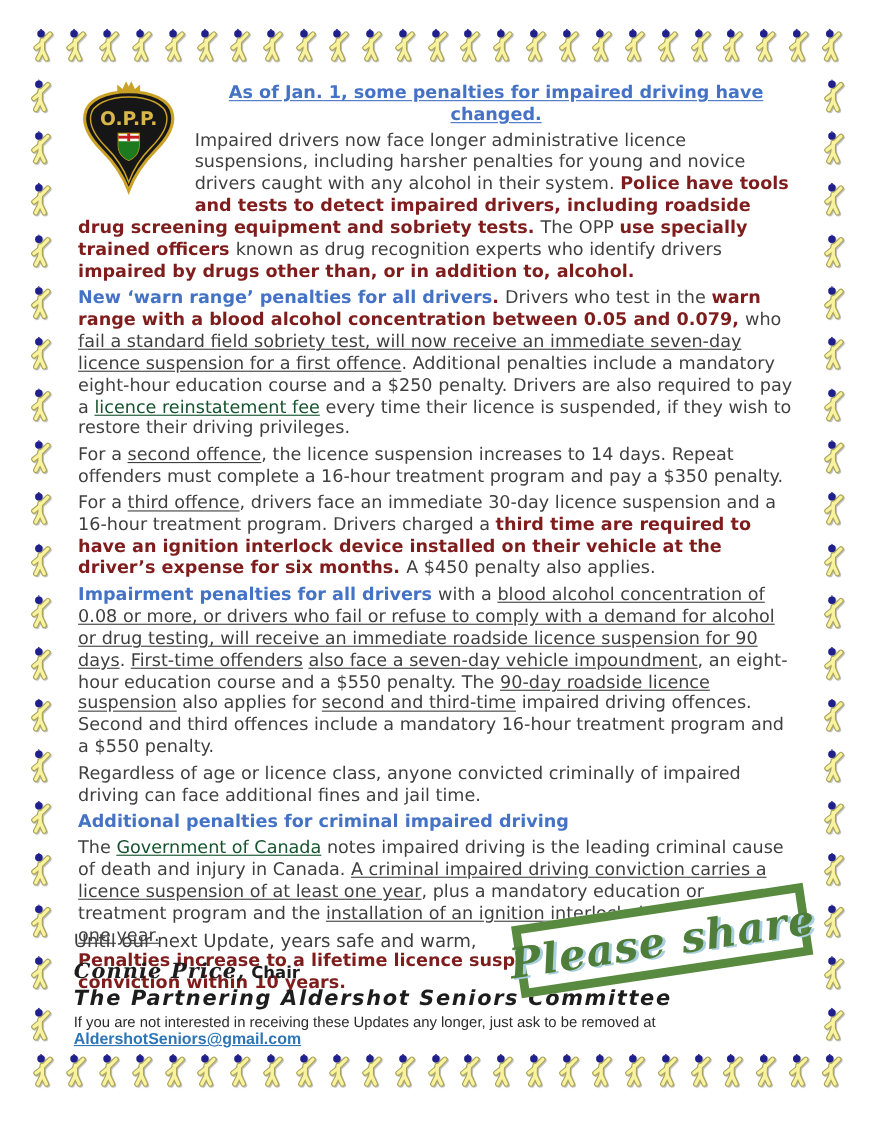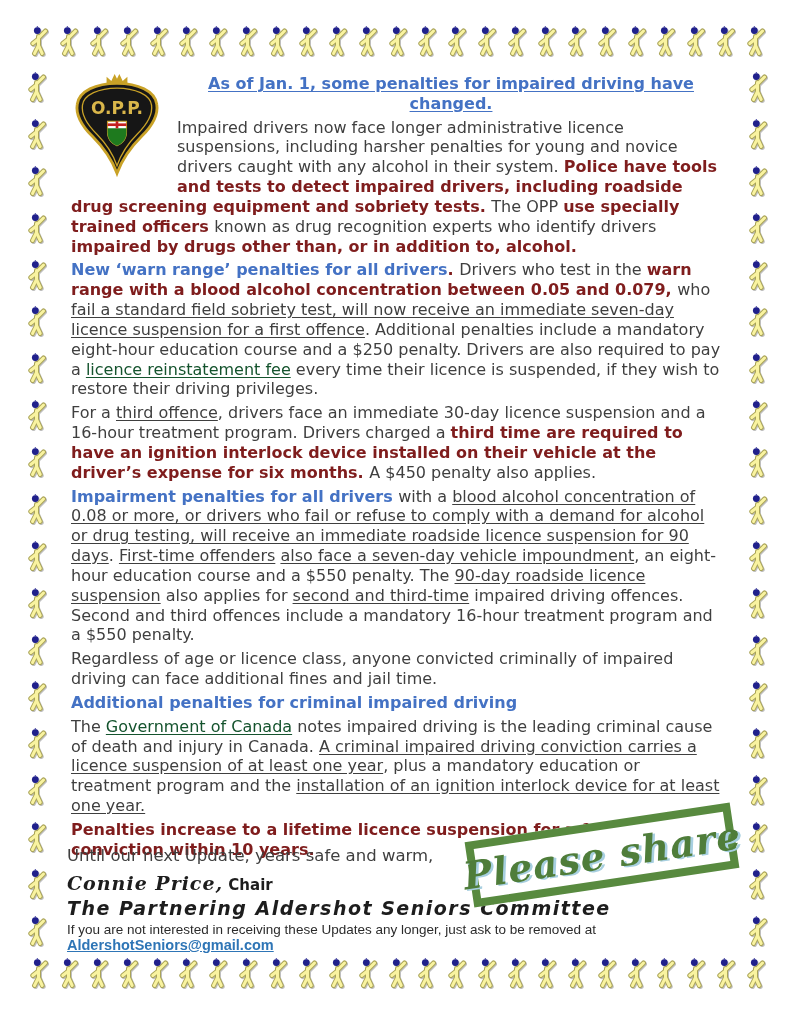--- a/index.html
+++ b/index.html
@@ -1826,20 +1826,21 @@
     <text x="50" y="44" text-anchor="middle" font-family="DejaVu Sans, sans-serif" font-size="18" font-weight="bold" fill="#d9b64a">O.P.P.</text>
     <path d="M40,52 h20 v12 c0,8 -6,12.5 -10,14 c-4,-1.5 -10,-6 -10,-14 Z" fill="#ffffff" stroke="#c9a227" stroke-width="1.2"></path>
     <path d="M40,59.5 h20 v4.5 c0,8 -6,12.5 -10,14 c-4,-1.5 -10,-6 -10,-14 Z" fill="#1e7a1e"></path>
     <rect x="48.6" y="52" width="2.8" height="7.5" fill="#c42020"></rect>
     <rect x="40" y="54.3" width="20" height="2.8" fill="#c42020"></rect>
   </svg>
   <div>
       <p class="para" style="text-align: center;"><span class="r-tl">As of Jan. 1, some penalties for impaired driving have changed.</span></p>
       <p class="para"><span class="r-n">Impaired drivers now face longer administrative licence suspensions, including harsher penalties for young and novice drivers caught with any alcohol in their system. </span><span class="r-b">Police have tools and tests to detect impaired drivers, including roadside drug screening equipment and sobriety tests. </span><span class="r-n">The OPP </span><span class="r-b">use specially trained officers </span><span class="r-n">known as drug recognition experts who identify drivers </span><span class="r-b">impaired by drugs other than, or in addition to, alcohol.</span></p>
       <p class="para"><span class="r-bb">New ‘warn range’ penalties for all drivers</span><span class="r-b">. </span><span class="r-n">Drivers who test in the </span><span class="r-b">warn range with a blood alcohol concentration between 0.05 and 0.079, </span><span class="r-n">who </span><span class="r-u">fail a standard field sobriety test, will now receive an immediate seven-day licence suspension for a first offence</span><span class="r-n">. Additional penalties include a mandatory eight-hour education course and a $250 penalty. Drivers are also required to pay a </span><span class="r-lk">licence reinstatement fee</span><span class="r-n"> every time their licence is suspended, if they wish to restore their driving privileges.</span></p>
+      <p class="para"><span class="r-n">For a </span><span class="r-u">second offence</span><span class="r-n">, the licence suspension increases to 14 days. Repeat offenders must complete a 16-hour treatment program and pay a $350 penalty.</span></p>
       <p class="para"><span class="r-n">For a </span><span class="r-u">third offence</span><span class="r-n">, drivers face an immediate 30-day licence suspension and a 16-hour treatment program. Drivers charged a </span><span class="r-b">third time are required to have an ignition interlock device installed on their vehicle at the driver’s expense for six months. </span><span class="r-n">A $450 penalty also applies.</span></p>
       <p class="para"><span class="r-bb">Impairment penalties for all drivers </span><span class="r-n">with a </span><span class="r-u">blood alcohol concentration of 0.08 or more, or drivers who fail or refuse to comply with a demand for alcohol or drug testing, will receive an immediate roadside licence suspension for 90 days</span><span class="r-n">. </span><span class="r-u">First-time offenders</span><span class="r-n"> </span><span class="r-u">also face a seven-day vehicle impoundment</span><span class="r-n">, an eight-hour education course and a $550 penalty. The </span><span class="r-u">90-day roadside licence suspension</span><span class="r-n"> also applies for </span><span class="r-u">second and third-time</span><span class="r-n"> impaired driving offences. Second and third offences include a mandatory 16-hour treatment program and a $550 penalty.</span></p>
       <p class="para"><span class="r-n">Regardless of age or licence class, anyone convicted criminally of impaired driving can face additional fines and jail time.</span></p>
       <p class="para"><span class="r-bb">Additional penalties for criminal impaired driving</span></p>
       <p class="para"><span class="r-n">The </span><span class="r-lk">Government of Canada</span><span class="r-n"> notes impaired driving is the leading criminal cause of death and injury in Canada. </span><span class="r-u">A criminal impaired driving conviction carries a licence suspension of at least one year</span><span class="r-n">, plus a mandatory education or treatment program and the </span><span class="r-u">installation of an ignition interlock device for at least one year.</span></p>
       <p class="para"><span class="r-b">Penalties increase to a lifetime licence suspension for a fourth conviction within 10 years.</span></p>
     </div>
 </div>
 
 <div class="footer">

